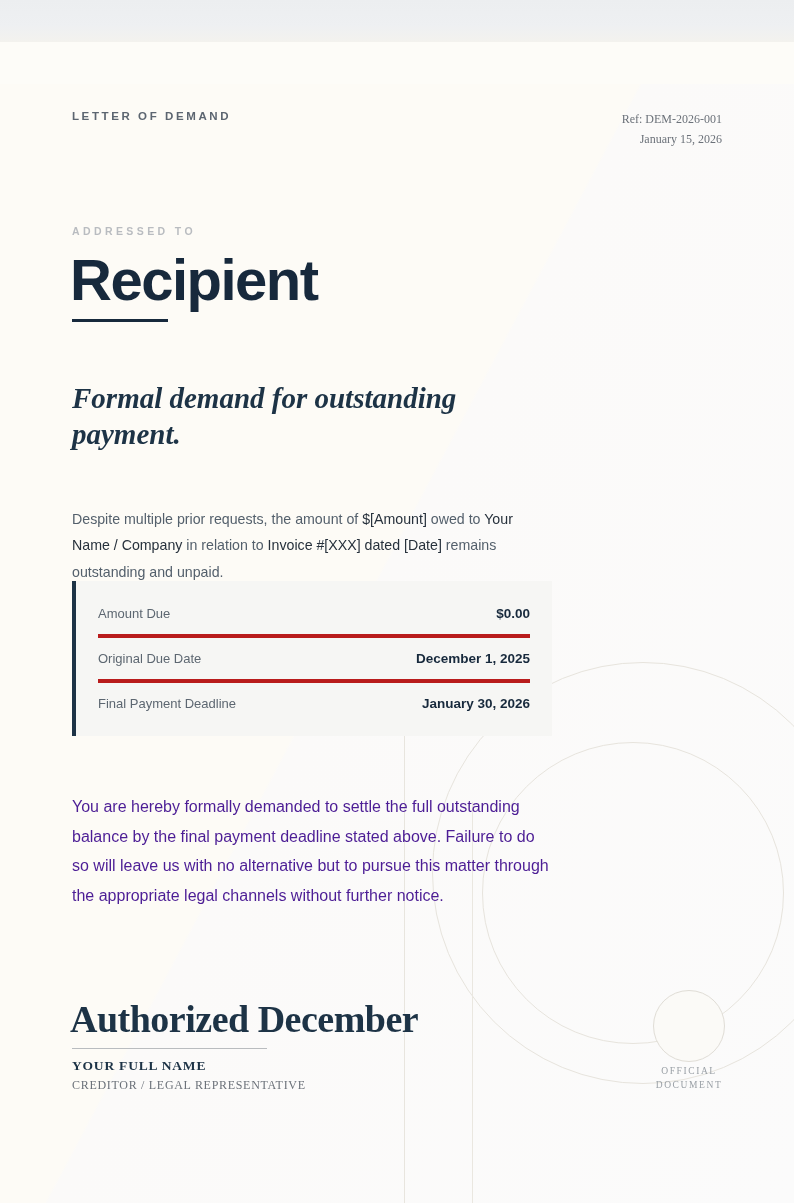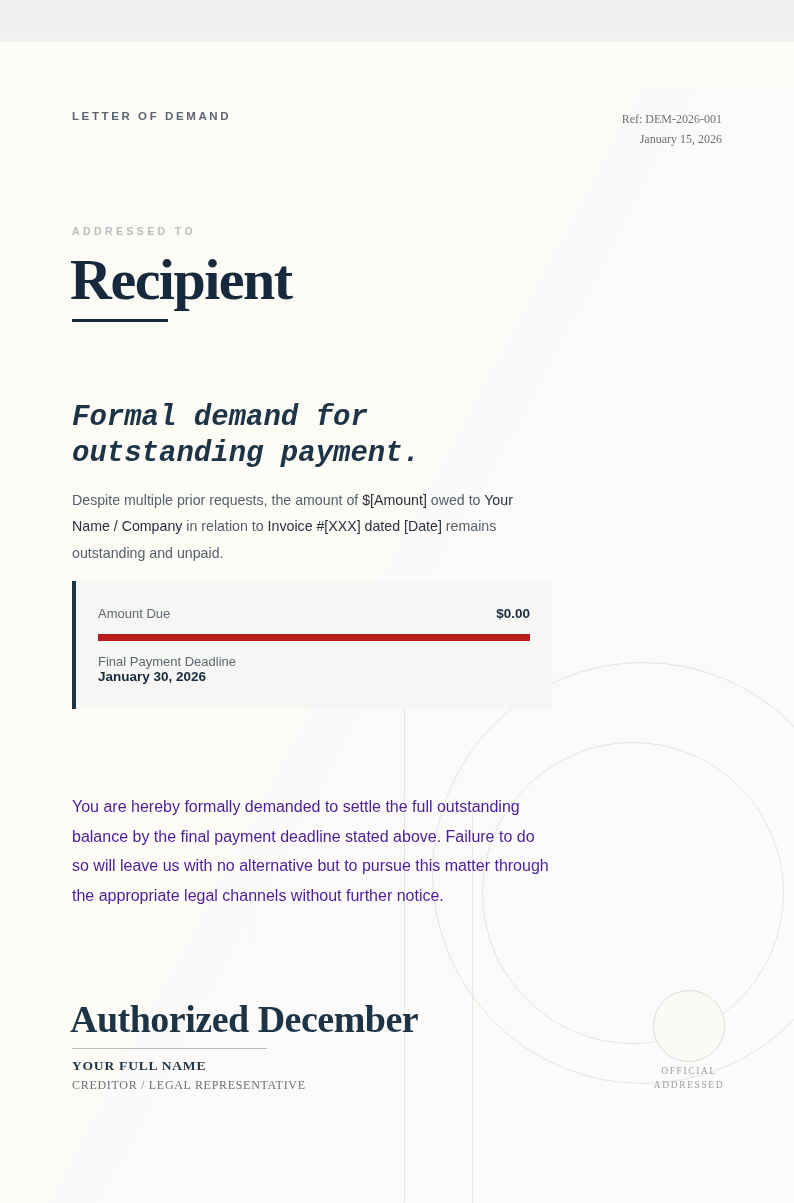--- a/index.html
+++ b/index.html
@@ -128,49 +128,48 @@
   }
   .recipient-name {
     position: absolute;
     top: 205px;
     left: 70px;
     font-size: 58px;
     line-height: 1.15;
     font-weight: 700;
     color: #17293c;
     letter-spacing: -1.5px;
-    font-family: Liberation Serif, serif;
   }
   .recipient-rule {
     position: absolute;
     top: 277px;
     left: 72px;
     width: 96px;
     height: 3px;
     background: #17293c;
   }
 
   
   .subject {
     position: absolute;
-    top: 358px;
+    top: 338px;
     left: 72px;
     width: 430px;
-    font-family: Liberation Mono, monospace;
+    font-family: Liberation Serif, serif;
     font-style: italic;
     font-weight: 700;
     font-size: 29px;
     line-height: 1.25;
     color: #1d3346;
   }
 
   
   .body-para {
     position: absolute;
-    top: 445px;
+    top: 464px;
     left: 72px;
     width: 470px;
     font-size: 14.2px;
     line-height: 1.85;
     color: #54606c;
   }
   .body-para .hl {
     color: #27313c;
   }
 
@@ -183,25 +182,24 @@
     background: #f6f6f4;
     border-left: 4px solid #1d3346;
     box-sizing: border-box;
     padding: 12px 22px 12px 22px;
   }
   .detail-row {
     display: flex;
     justify-content: space-between;
     align-items: baseline;
     padding: 13px 0;
-    border-bottom: 7px solid #b91c1c;
+    border-bottom: 4px solid #b91c1c;
   }
   .detail-row:last-child {
     border-bottom: none;
-    flex-direction: column;
   }
   .detail-label {
     font-size: 13px;
     color: #5d6771;
   }
   .detail-value {
     font-size: 13.5px;
     font-weight: 700;
     color: #17293c;
   }
@@ -311,32 +309,36 @@
     <div class="subject">Formal demand for outstanding payment.</div>
 
     <div class="body-para"><span>Despite multiple prior requests, the amount of </span><span class="hl">$[Amount]</span><span> owed to </span><span class="hl">Your Name / Company</span><span> in relation to </span><span class="hl">Invoice #[XXX] dated [Date]</span><span> remains outstanding and unpaid.</span></div>
 
     <div class="details">
       <div class="detail-row">
         <span class="detail-label">Amount Due</span>
         <span class="detail-value">$0.00</span>
       </div>
       <div class="detail-row">
+        <span class="detail-label">Original Due Date</span>
+        <span class="detail-value">December 1, 2025</span>
+      </div>
+      <div class="detail-row">
         <span class="detail-label">Final Payment Deadline</span>
         <span class="detail-value">January 30, 2026</span>
       </div>
     </div>
 
     <div class="closing-para">You are hereby formally demanded to settle the full outstanding balance by the final payment deadline stated above. Failure to do so will leave us with no alternative but to pursue this matter through the appropriate legal channels without further notice.</div>
 
     <div class="signature-name">Authorized December</div>
     <div class="signature-rule"></div>
     <div class="signature-person">YOUR FULL NAME</div>
     <div class="signature-role">CREDITOR / LEGAL REPRESENTATIVE</div>
 
     <div class="seal"></div>
     <div class="seal-caption">
       <div>OFFICIAL</div>
-      <div>ADDRESSED</div>
+      <div>DOCUMENT</div>
     </div>
 
   </div>
 </div>
 
 </body></html>

